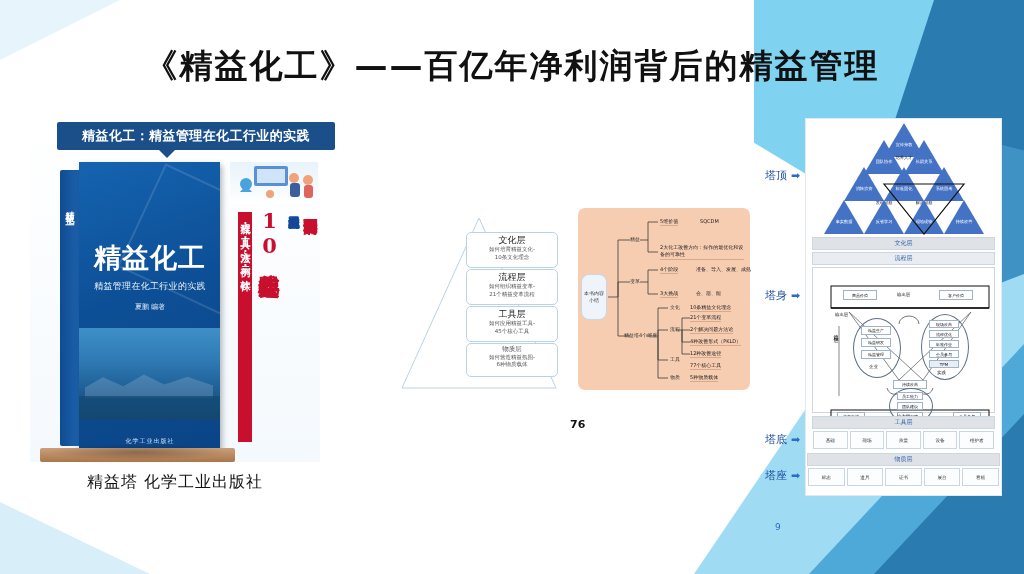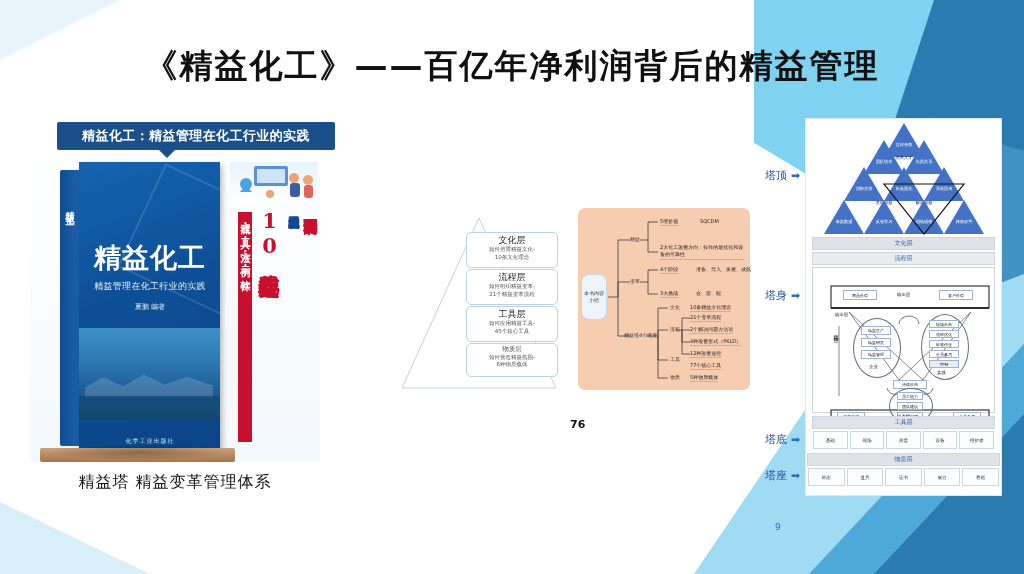--- a/index.html
+++ b/index.html
@@ -219,21 +219,21 @@
         <circle cx="40" cy="32" r="4" fill="#f0a27a"></circle>
       </svg>
     </div>
     <div class="vcol v-red">百亿年净利润背后的精益管理</div>
     <div class="vcol v-blue">前国内大型化工企业精益成本经理</div>
     <div class="vcol v-big">10年实践心得之作</div>
     <div class="vcol v-box">流程·工具·方法·示例·软件</div>
   </div>
 </div>
 
-<div class="book-caption">精益塔 精益变革管理体系</div>
+<div class="book-caption">精益塔 化学工业出版社</div>
 
 <div class="pyr">
   <svg width="166" height="178" viewBox="0 0 166 178">
     <polygon points="83,4 160,174 6,174" fill="none" stroke="#b9d3e4" stroke-width="1"></polygon>
   </svg>
 
   <div class="pyr-box" style="top:18px;height:36px;">
     <div class="pb-t">文化层</div>
     <div class="pb-d">如何培育精益文化-</div>
     <div class="pb-d">10条文化理念</div>

